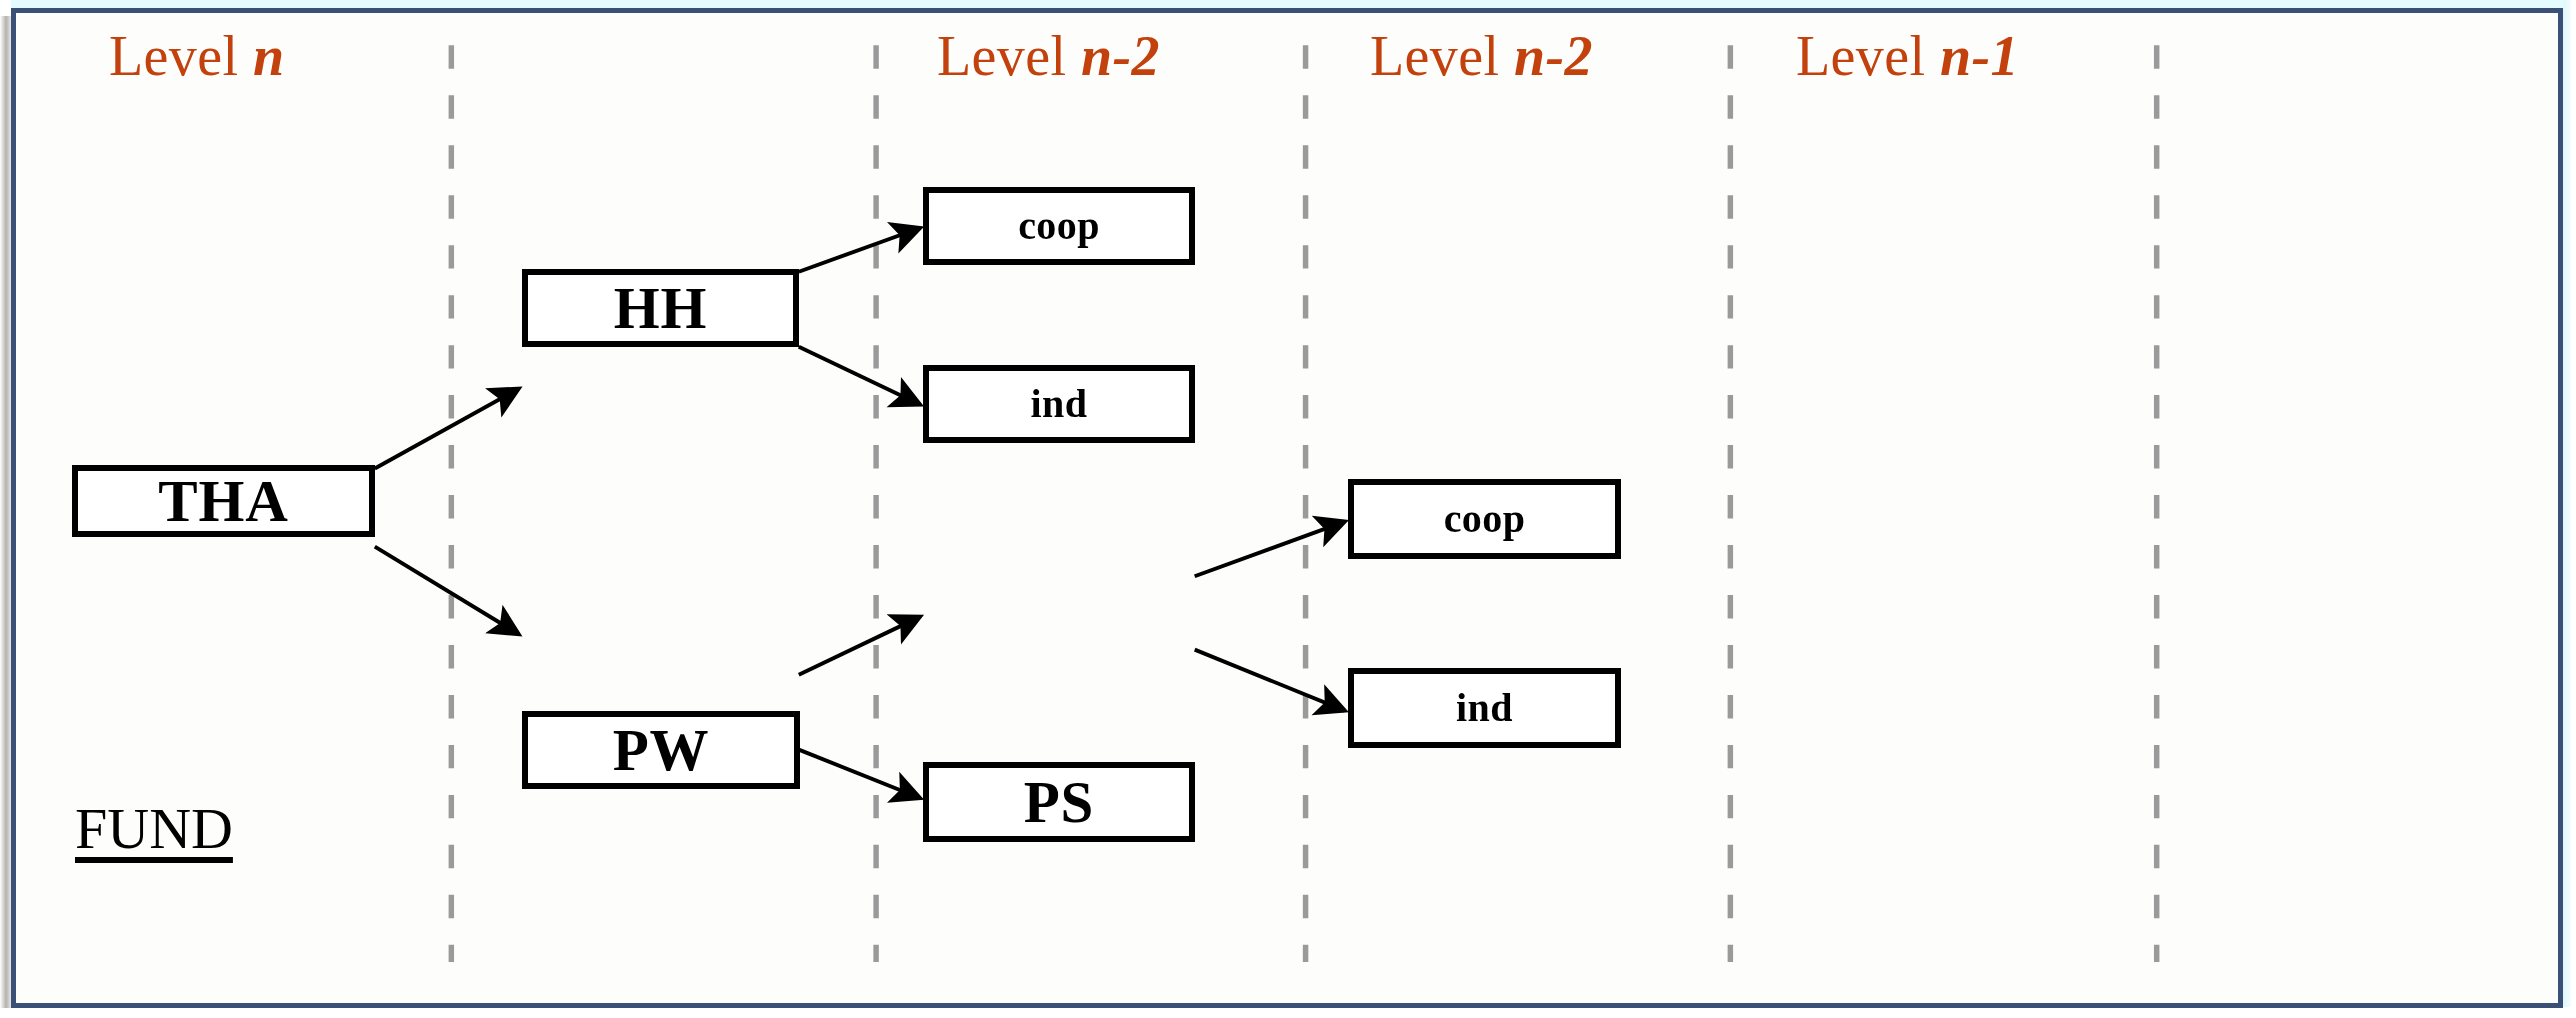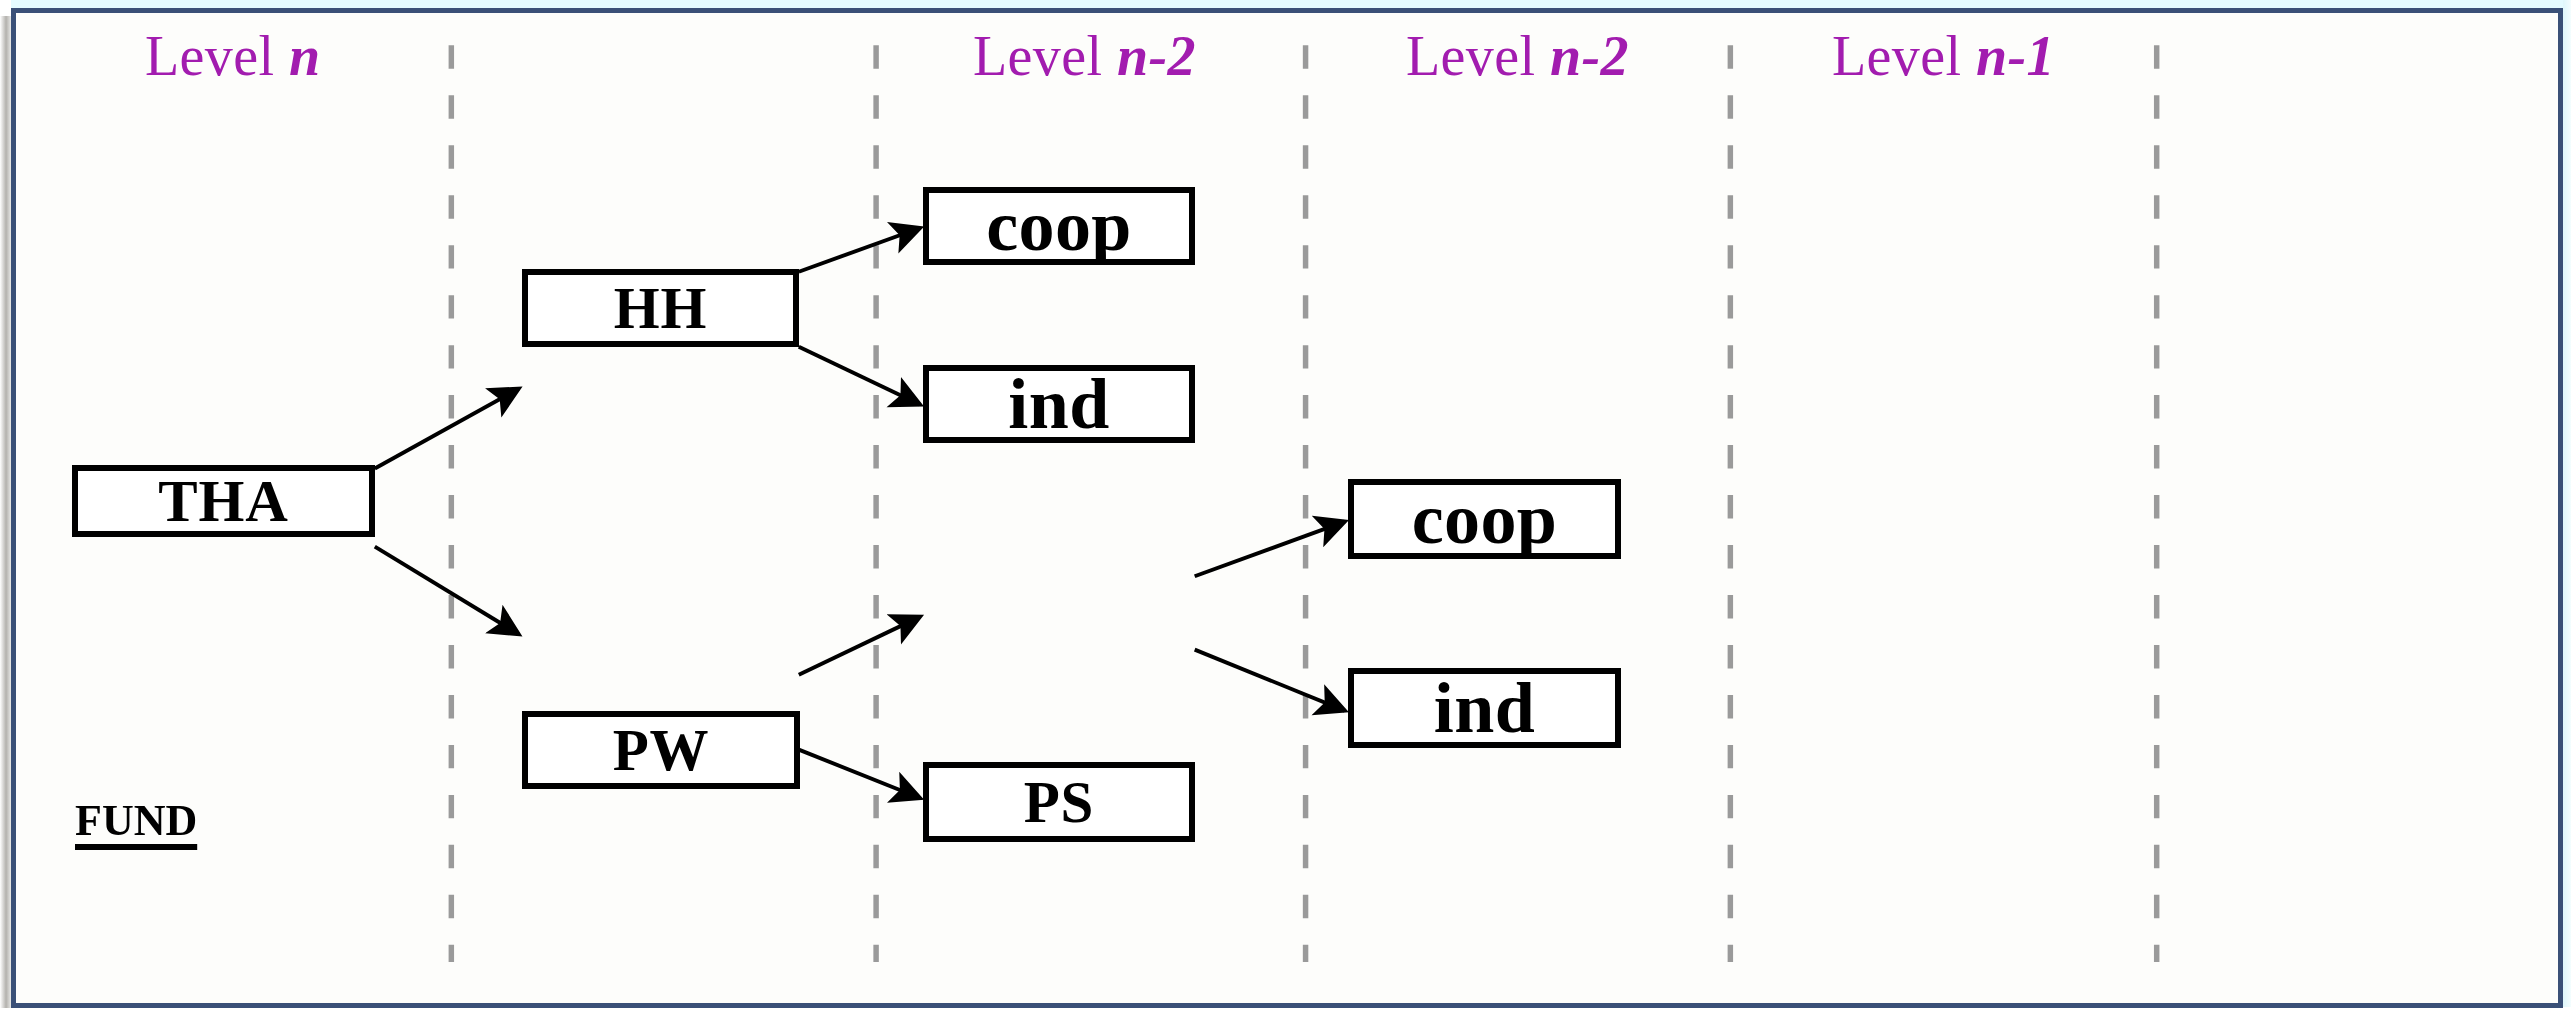--- a/index.html
+++ b/index.html
@@ -56,49 +56,48 @@
     left: 0;
     top: 0;
     width: 2576px;
     height: 1019px;
   }
 
   .level-label {
     position: absolute;
     font-size: 56px;
     line-height: 1;
-    color: #a21caf;
+    color: #c2410c;
     white-space: nowrap;
     letter-spacing: 0.4px;
-    margin-left: 36px;
   }
   .level-label .suffix {
     font-style: italic;
     font-weight: bold;
   }
 
   .node {
     position: absolute;
     box-sizing: border-box;
     border: 6.2px solid #000000;
     background: #ffffff;
     display: flex;
     align-items: center;
     justify-content: center;
     font-weight: bold;
     color: #000000;
     line-height: 1;
   }
   .node.lg { font-size: 59px; letter-spacing: 0.8px; align-items: center; }
-  .node.md { font-size: 72px; letter-spacing: 0.4px; }
+  .node.md { font-size: 40px; letter-spacing: 0.4px; }
 
   #fund-label {
     position: absolute;
-    font-size: 44px;
-    font-weight: bold;
+    font-size: 58px;
+    font-weight: normal;
     color: #000000;
     text-decoration: underline;
     text-decoration-thickness: 5.5px;
     text-underline-offset: 9.4px;
     white-space: nowrap;
   }
 
   svg.overlay {
     position: absolute;
     left: 0;

